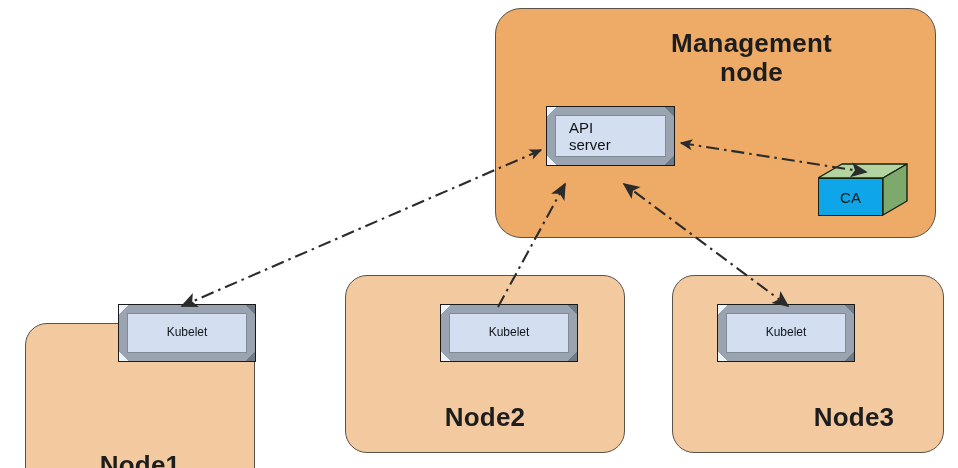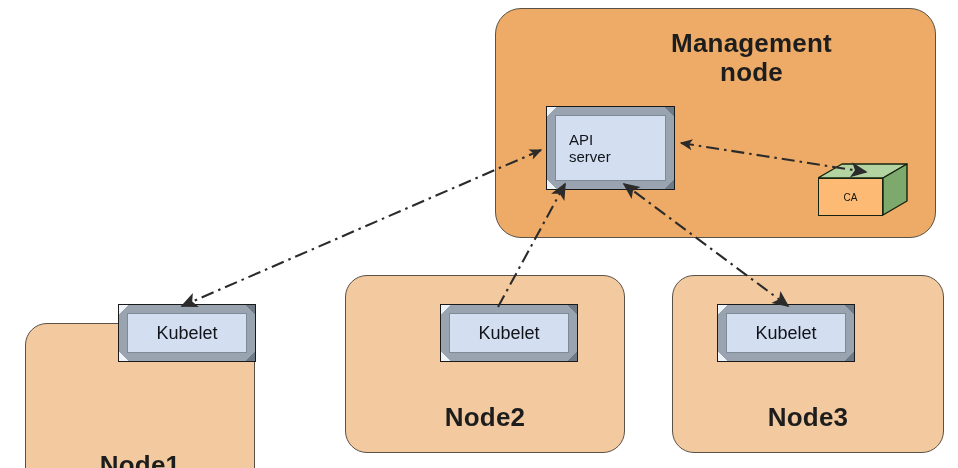--- a/index.html
+++ b/index.html
@@ -54,21 +54,21 @@
     font-size: 26px;
   }
 
   .node-zone {
     background: #f3caa0;
     top: 275px;
     height: 178px;
   }
   #node1-zone { left: 25px;  width: 230px; margin-top: 48px; }
   #node2-zone { left: 345px; width: 280px; }
-  #node3-zone { left: 672px; width: 272px; }
+  #node3-zone { left: 672px; width: 272px; padding-left: 46px; }
   .node-zone .zone-label {
     bottom: 20px;
     font-size: 26px;
   }
 
   
   .bevel {
     position: absolute;
     box-sizing: border-box;
     border: 1.6px solid #1a1a1a;
@@ -98,64 +98,64 @@
     left: 0; top: 0; right: 0; bottom: 0;
     display: flex;
     align-items: center;
     color: #10131a;
     white-space: pre-line;
     line-height: 1.15;
   }
 
   #api-server-box {
     left: 546px; top: 106px;
-    width: 129px; height: 84px;
+    width: 129px; height: 60px;
   }
   #api-server-box .bevel-text {
     justify-content: flex-start;
     padding-left: 22px;
     font-size: 15px;
     align-items: center;
   }
 
   .kubelet-box {
     top: 304px;
     width: 138px; height: 58px;
   }
   #kubelet1-box { left: 118px; }
   #kubelet2-box { left: 440px; }
   #kubelet3-box { left: 717px; }
   .kubelet-box .bevel-text {
     justify-content: center;
-    font-size: 18px;
+    font-size: 12px;
   }
 
   
   #ca-box {
     position: absolute;
     left: 818px; top: 163px;
     width: 90px; height: 54px;
     z-index: 4;
   }
   #ca-box .ca-top {
     position: absolute;
     left: 0; top: 0;
     width: 90px; height: 54px;
   }
   #ca-face {
     position: absolute;
     left: 0px; top: 15px;
     width: 65px; height: 38px;
     box-sizing: border-box;
-    background: #fdba74;
+    background: #0ea5e9;
     border: 1.4px solid #16240f;
     display: flex;
     align-items: center;
     justify-content: center;
-    font-size: 10px;
+    font-size: 15px;
     color: #10170c;
   }
 </style>
 </head>
 <body>
 
 <div id="canvas">
 
   <div class="zone" id="mgmt-zone">
     <div class="zone-label">Management

